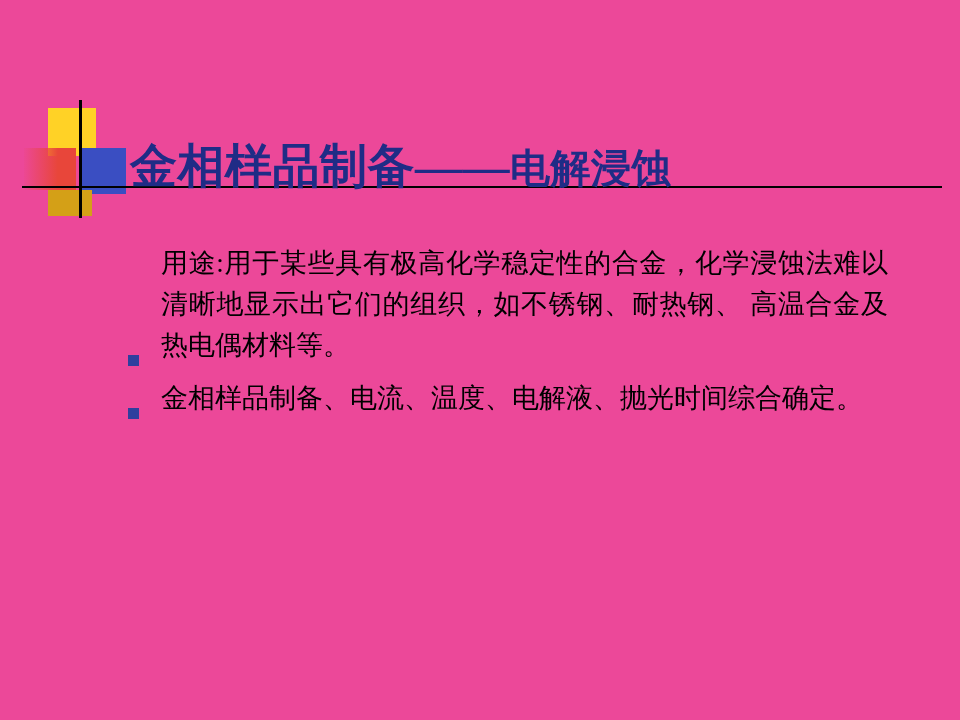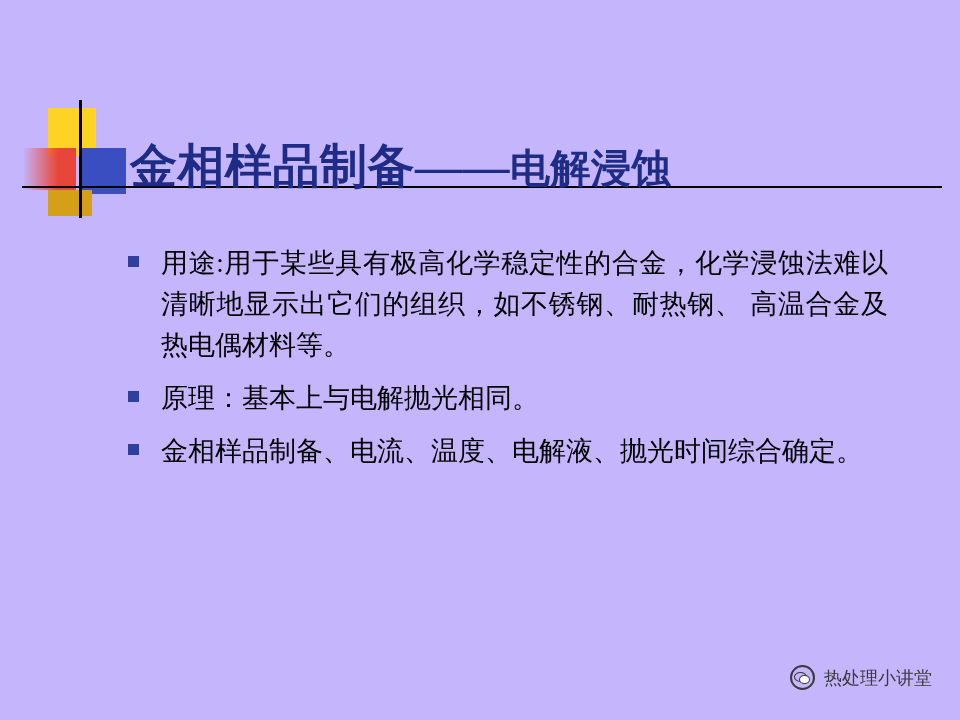--- a/index.html
+++ b/index.html
@@ -12,21 +12,21 @@
     height: 720px;
     position: relative;
     overflow: hidden;
     font-family: "Liberation Serif", "DejaVu Serif", serif;
   }
 
   
   .slide {
     position: absolute;
     inset: 0;
-    background: #c4b5fd;
+    background: #ec4899;
   }
 
   
   .motif {
     position: absolute;
     left: 22px;
     top: 100px;
     width: 118px;
     height: 118px;
   }
@@ -94,21 +94,21 @@
 
   
   .body {
     position: absolute;
     left: 128px;
     top: 243px;
     width: 760px;
   }
   .bullet-row {
     display: flex;
-    align-items: flex-start;
+    align-items: flex-end;
     margin-bottom: 12px;
     font-family: Liberation Serif, serif;
   }
   .bullet-mark {
     flex: 0 0 auto;
     width: 11px;
     height: 11px;
     background: #2f3f9e;
     margin-top: 13px;
     margin-right: 22px;
@@ -183,30 +183,22 @@
     <span class="main">金相样品制备——</span><span class="sub">电解浸蚀</span>
   </h1>
 
   <div class="body">
 
     <div class="bullet-row">
       <span class="bullet-mark"></span>
       <span class="bullet-text">用途:用于某些具有极高化学稳定性的合金，化学浸蚀法难以清晰地显示出它们的组织，如不锈钢、耐热钢、 高温合金及热电偶材料等。</span>
     </div>
 
-    <div class="bullet-row">
-      <span class="bullet-mark"></span>
-      <span class="bullet-text">原理：基本上与电解抛光相同。</span>
-    </div>
 
     <div class="bullet-row">
       <span class="bullet-mark"></span>
       <span class="bullet-text">金相样品制备、电流、温度、电解液、抛光时间综合确定。</span>
     </div>
 
   </div>
 
-  <div class="footer">
-    <span class="wechat-icon"></span>
-    <span class="wechat-name">热处理小讲堂</span>
-  </div>
 
 </div>
 
 </body></html>

